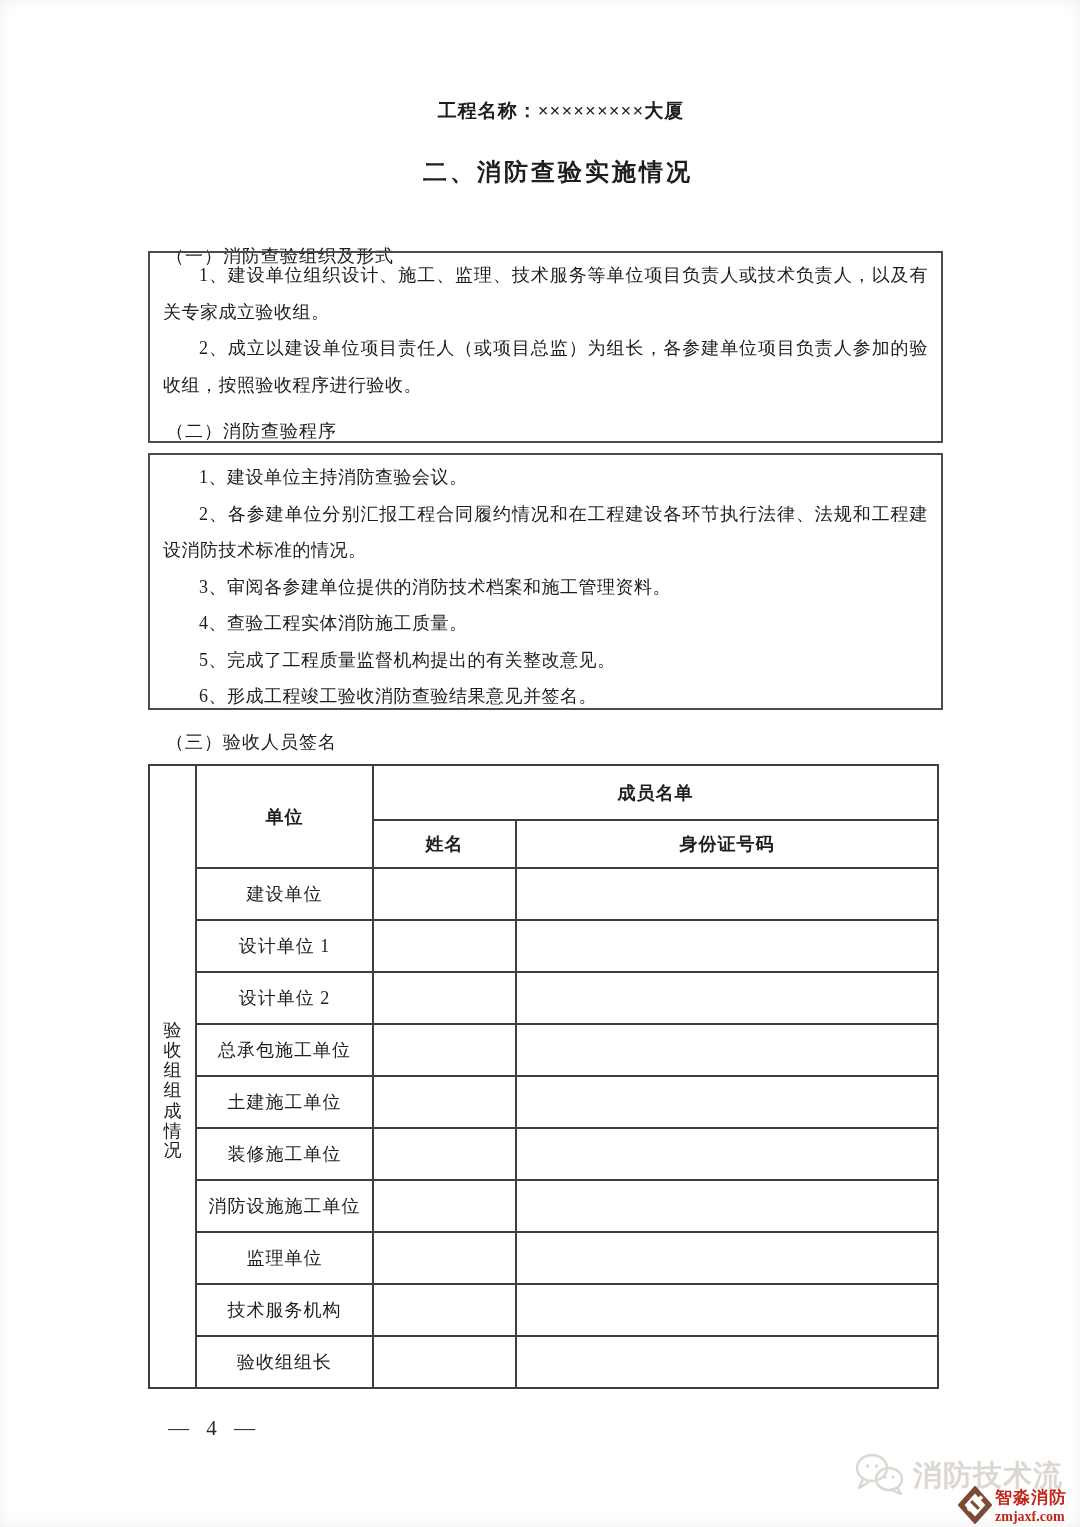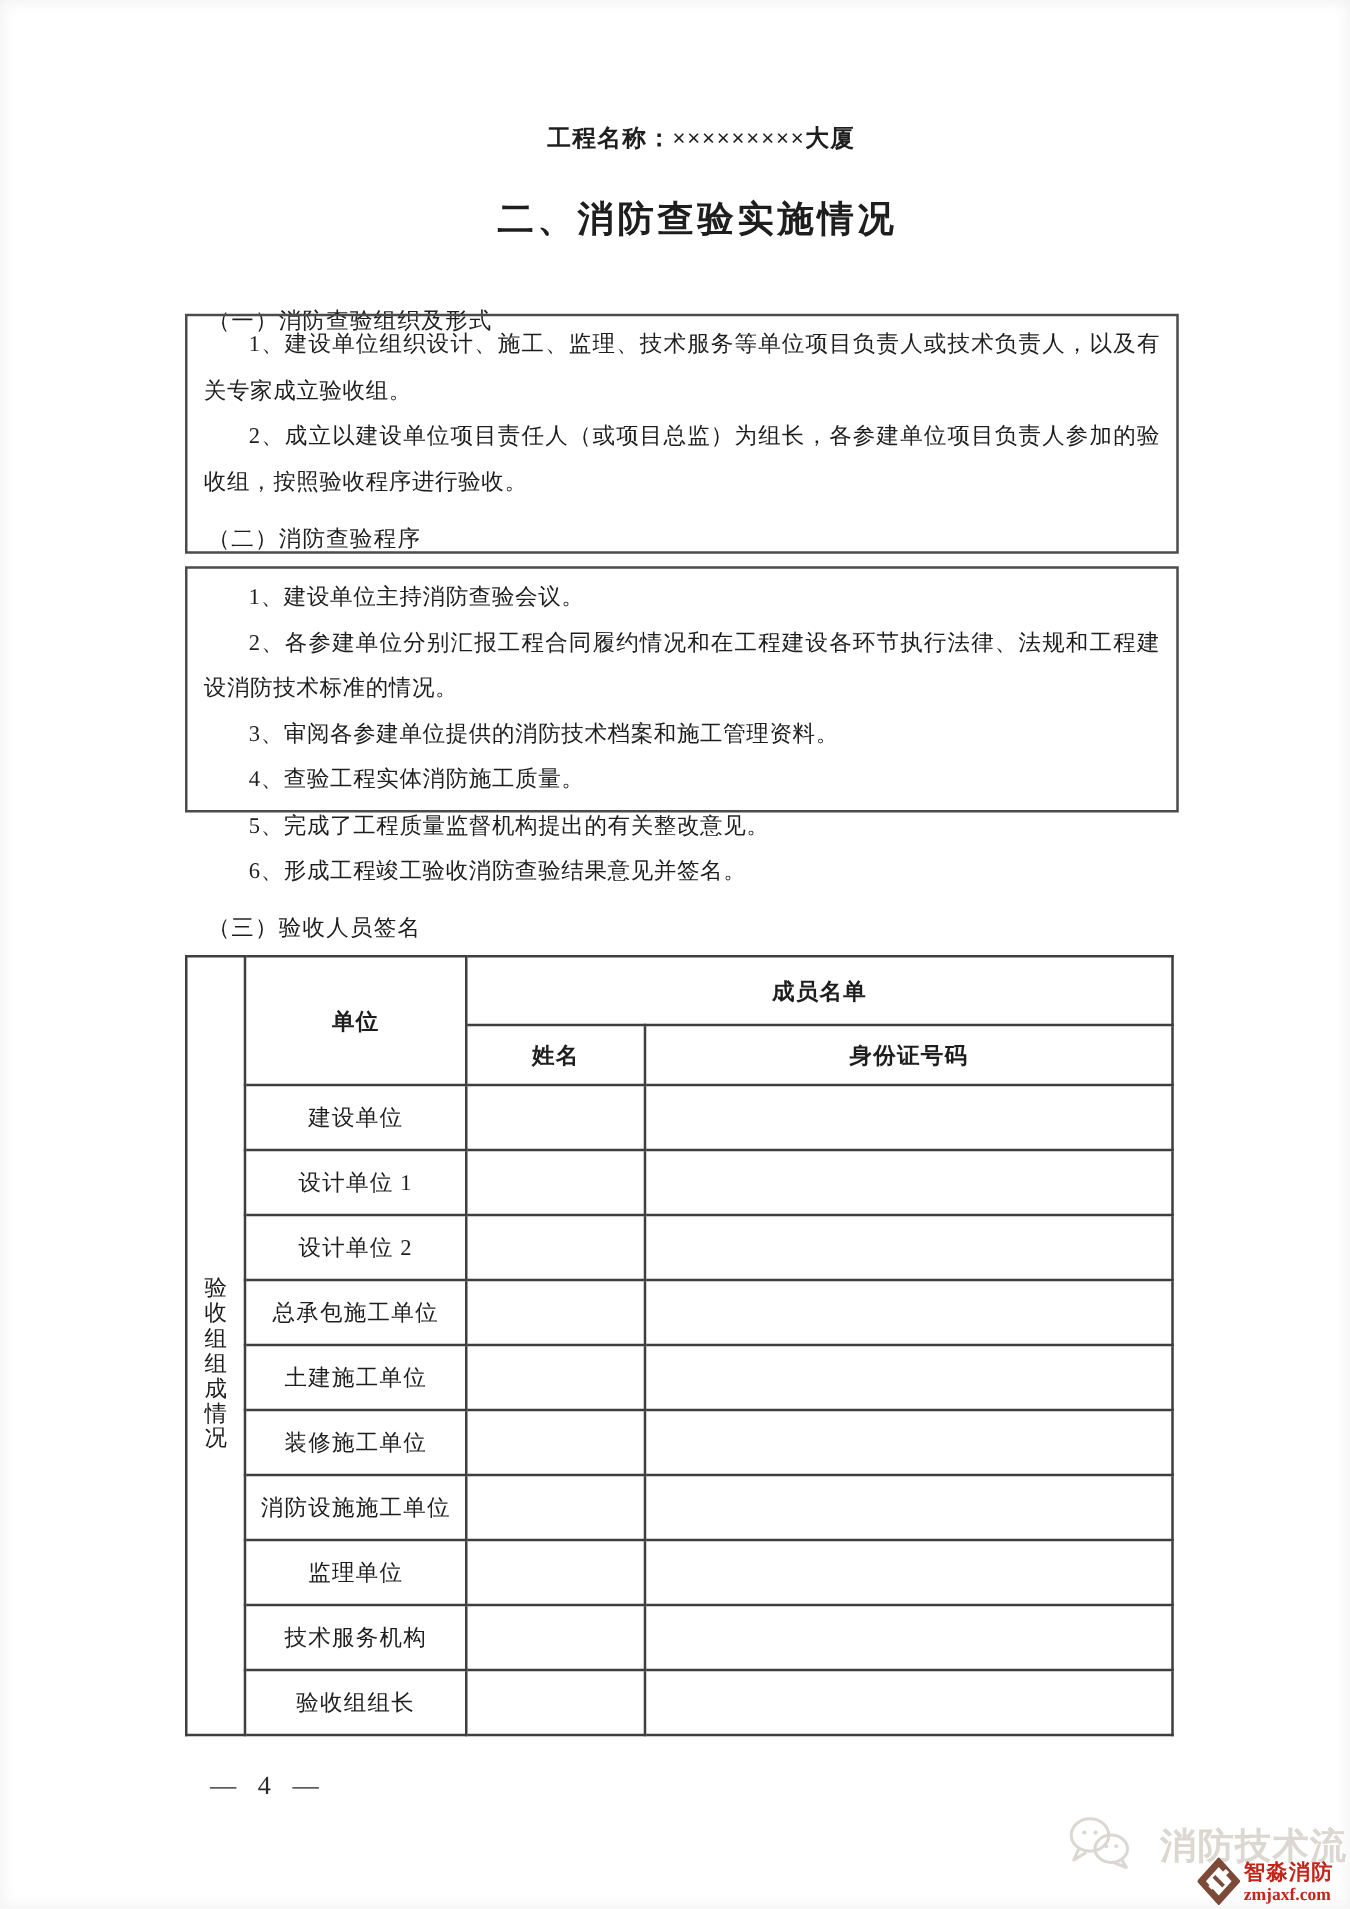--- a/index.html
+++ b/index.html
@@ -13,38 +13,38 @@
     box-shadow:inset 0 0 14px rgba(0,0,0,0.07);
   }
   .project-name{
     position:absolute;top:98px;left:0;right:0;
     text-align:center;padding-left:42px;
     font-size:19px;font-weight:bold;letter-spacing:1px;
   }
   .doc-title{
     position:absolute;top:156px;left:0;right:0;margin:0;
     text-align:center;padding-left:36px;
-    font-size:29px;font-weight:bold;letter-spacing:3px;
+    font-size:24px;font-weight:bold;letter-spacing:3px;
   }
   .sec-heading{
     position:absolute;left:166px;
     font-size:18px;letter-spacing:1px;
   }
   .sec1{top:216px;margin-top:28px;}
   .sec2{top:419px;}
   .sec3{top:730px;}
   .text-box{
     position:absolute;left:148px;width:795px;
     border:2px solid #4b4b4b;
     padding:4px 13px 4px 13px;
     box-sizing:border-box;
     font-size:18px;
   }
   .box1{top:251px;height:192px;}
-  .box2{top:453px;height:197px;}
+  .box2{top:453px;height:257px;}
   .text-box p{
     margin:0;
     text-indent:2em;
     text-align:justify;
     line-height:36.5px;
     letter-spacing:0.5px;
   }
   .sign-table{
     position:absolute;top:764px;left:148px;
     width:791px;
@@ -74,21 +74,21 @@
     margin:0 auto;
     line-height:1;
     font-size:18px;
   }
   .page-number{
     position:absolute;top:1416px;left:168px;
     font-size:21px;color:#2a2a2a;letter-spacing:6px;
   }
   .watermark{
     position:absolute;top:1452px;left:854px;
-    display:flex;align-items:center;gap:22px;
+    display:flex;align-items:center;gap:7px;
   }
   .wm-text{
     font-size:29px;font-weight:bold;
     letter-spacing:1px;
     text-shadow:1px 1px 0 #ffffff;
   }
   .brand{
     position:absolute;top:1486px;left:958px;
     display:flex;align-items:flex-start;gap:3px;
   }

